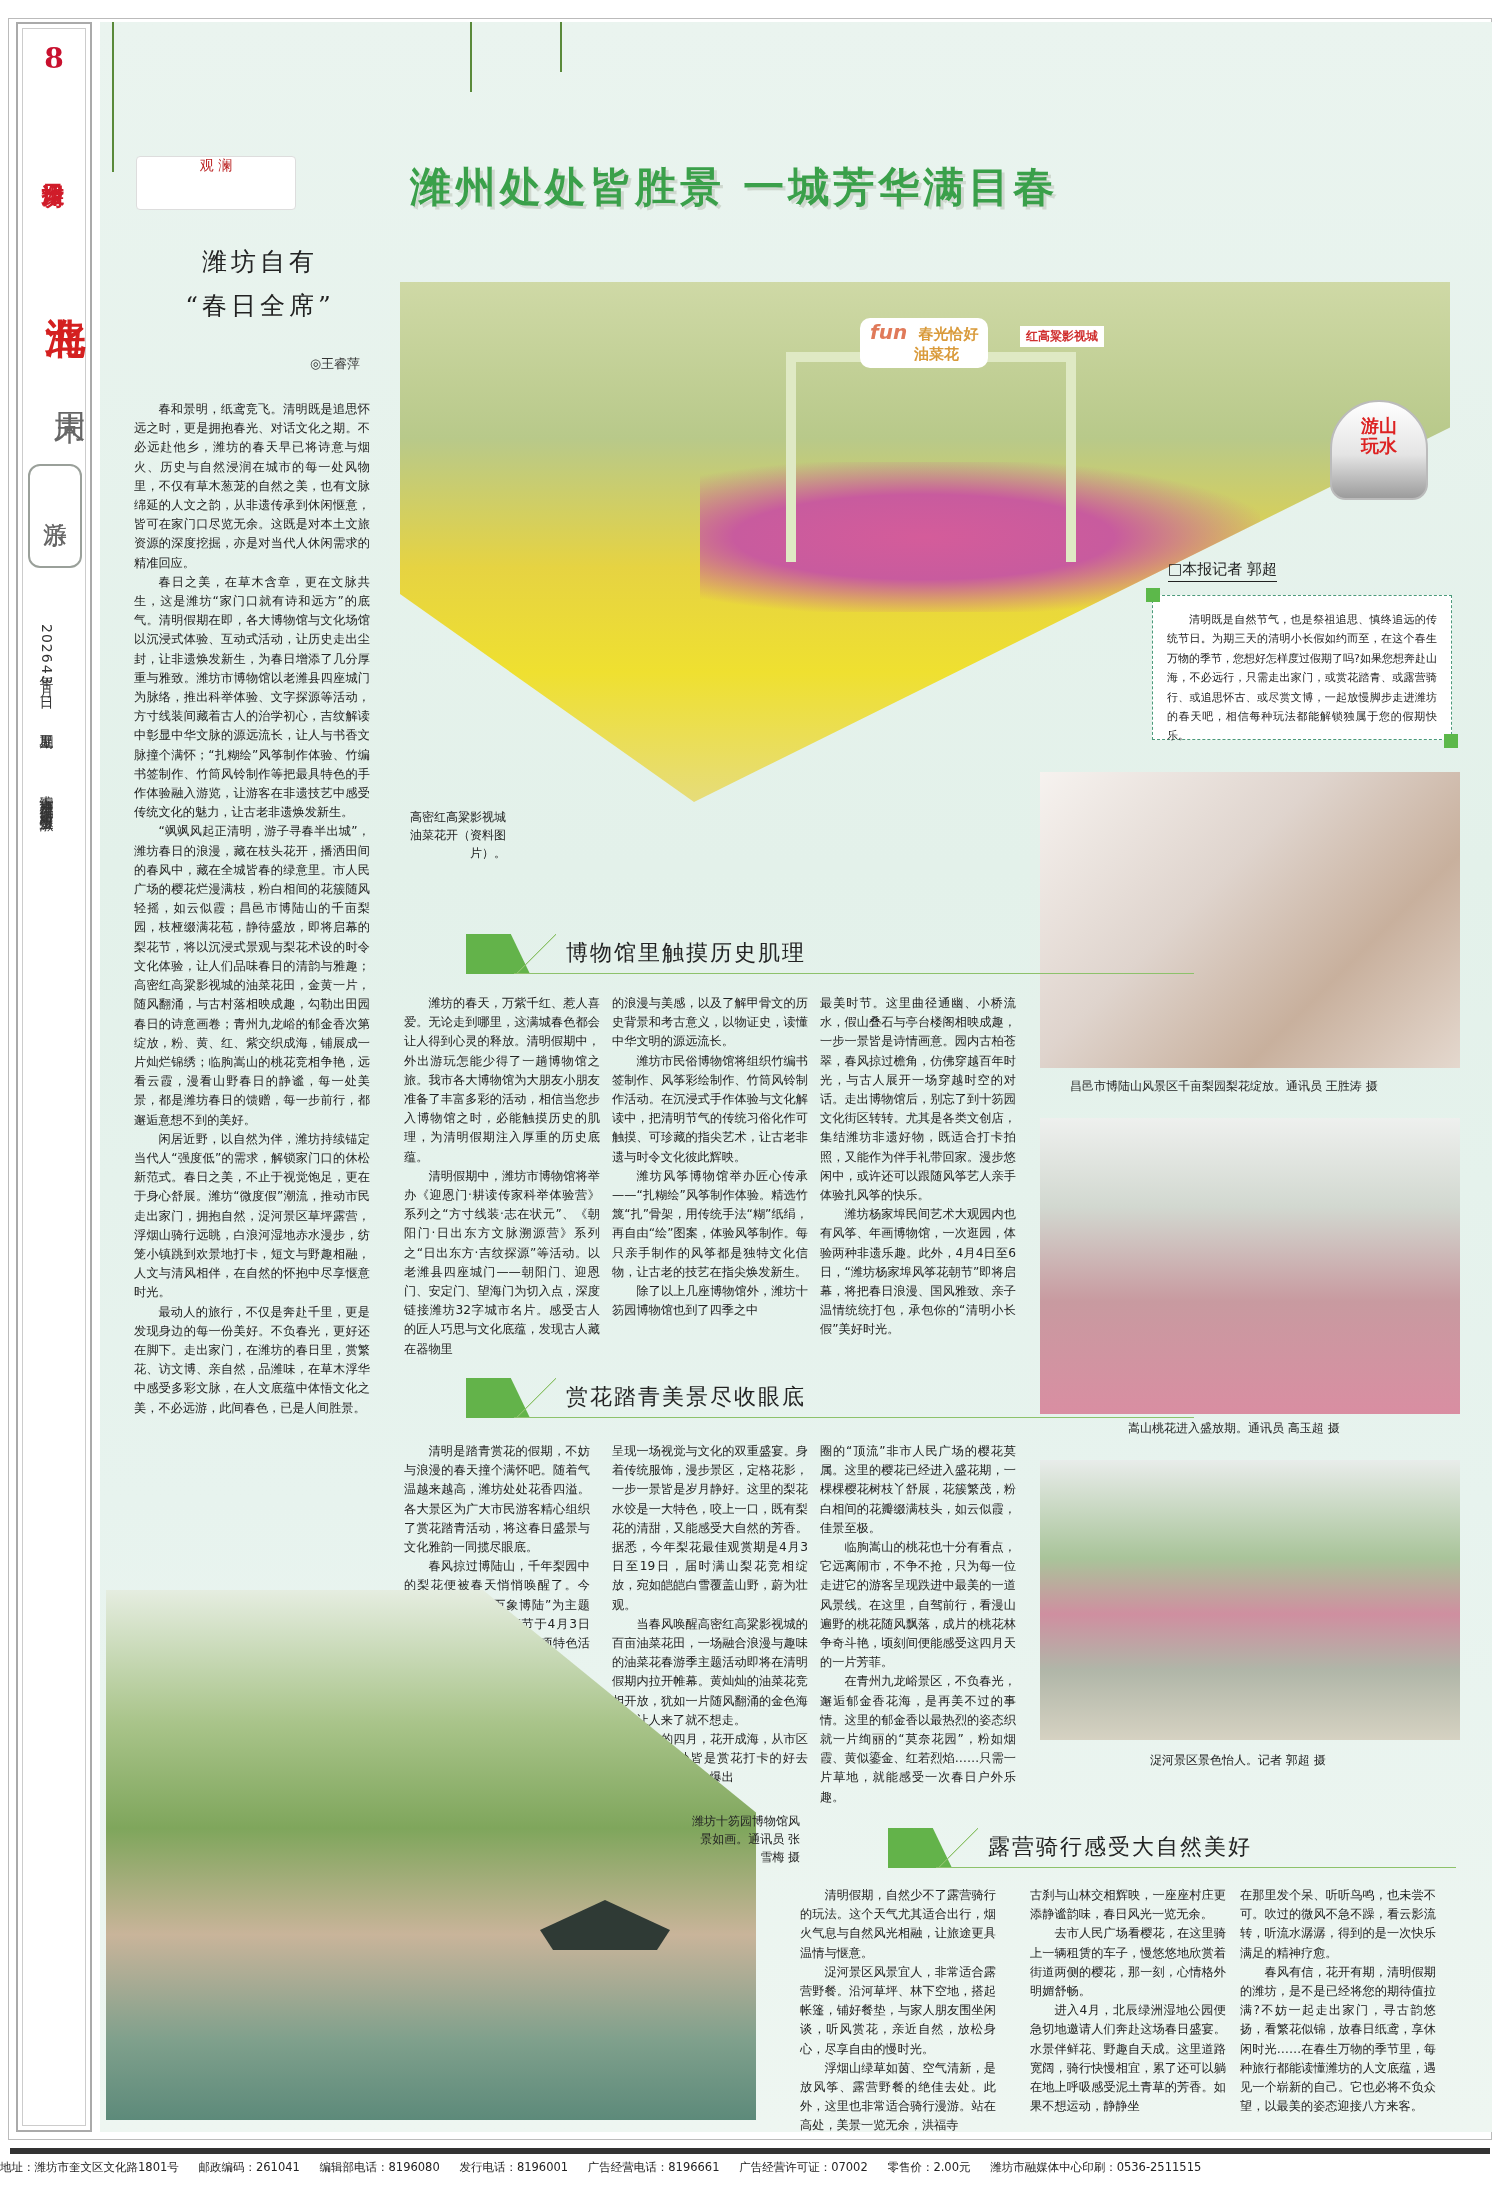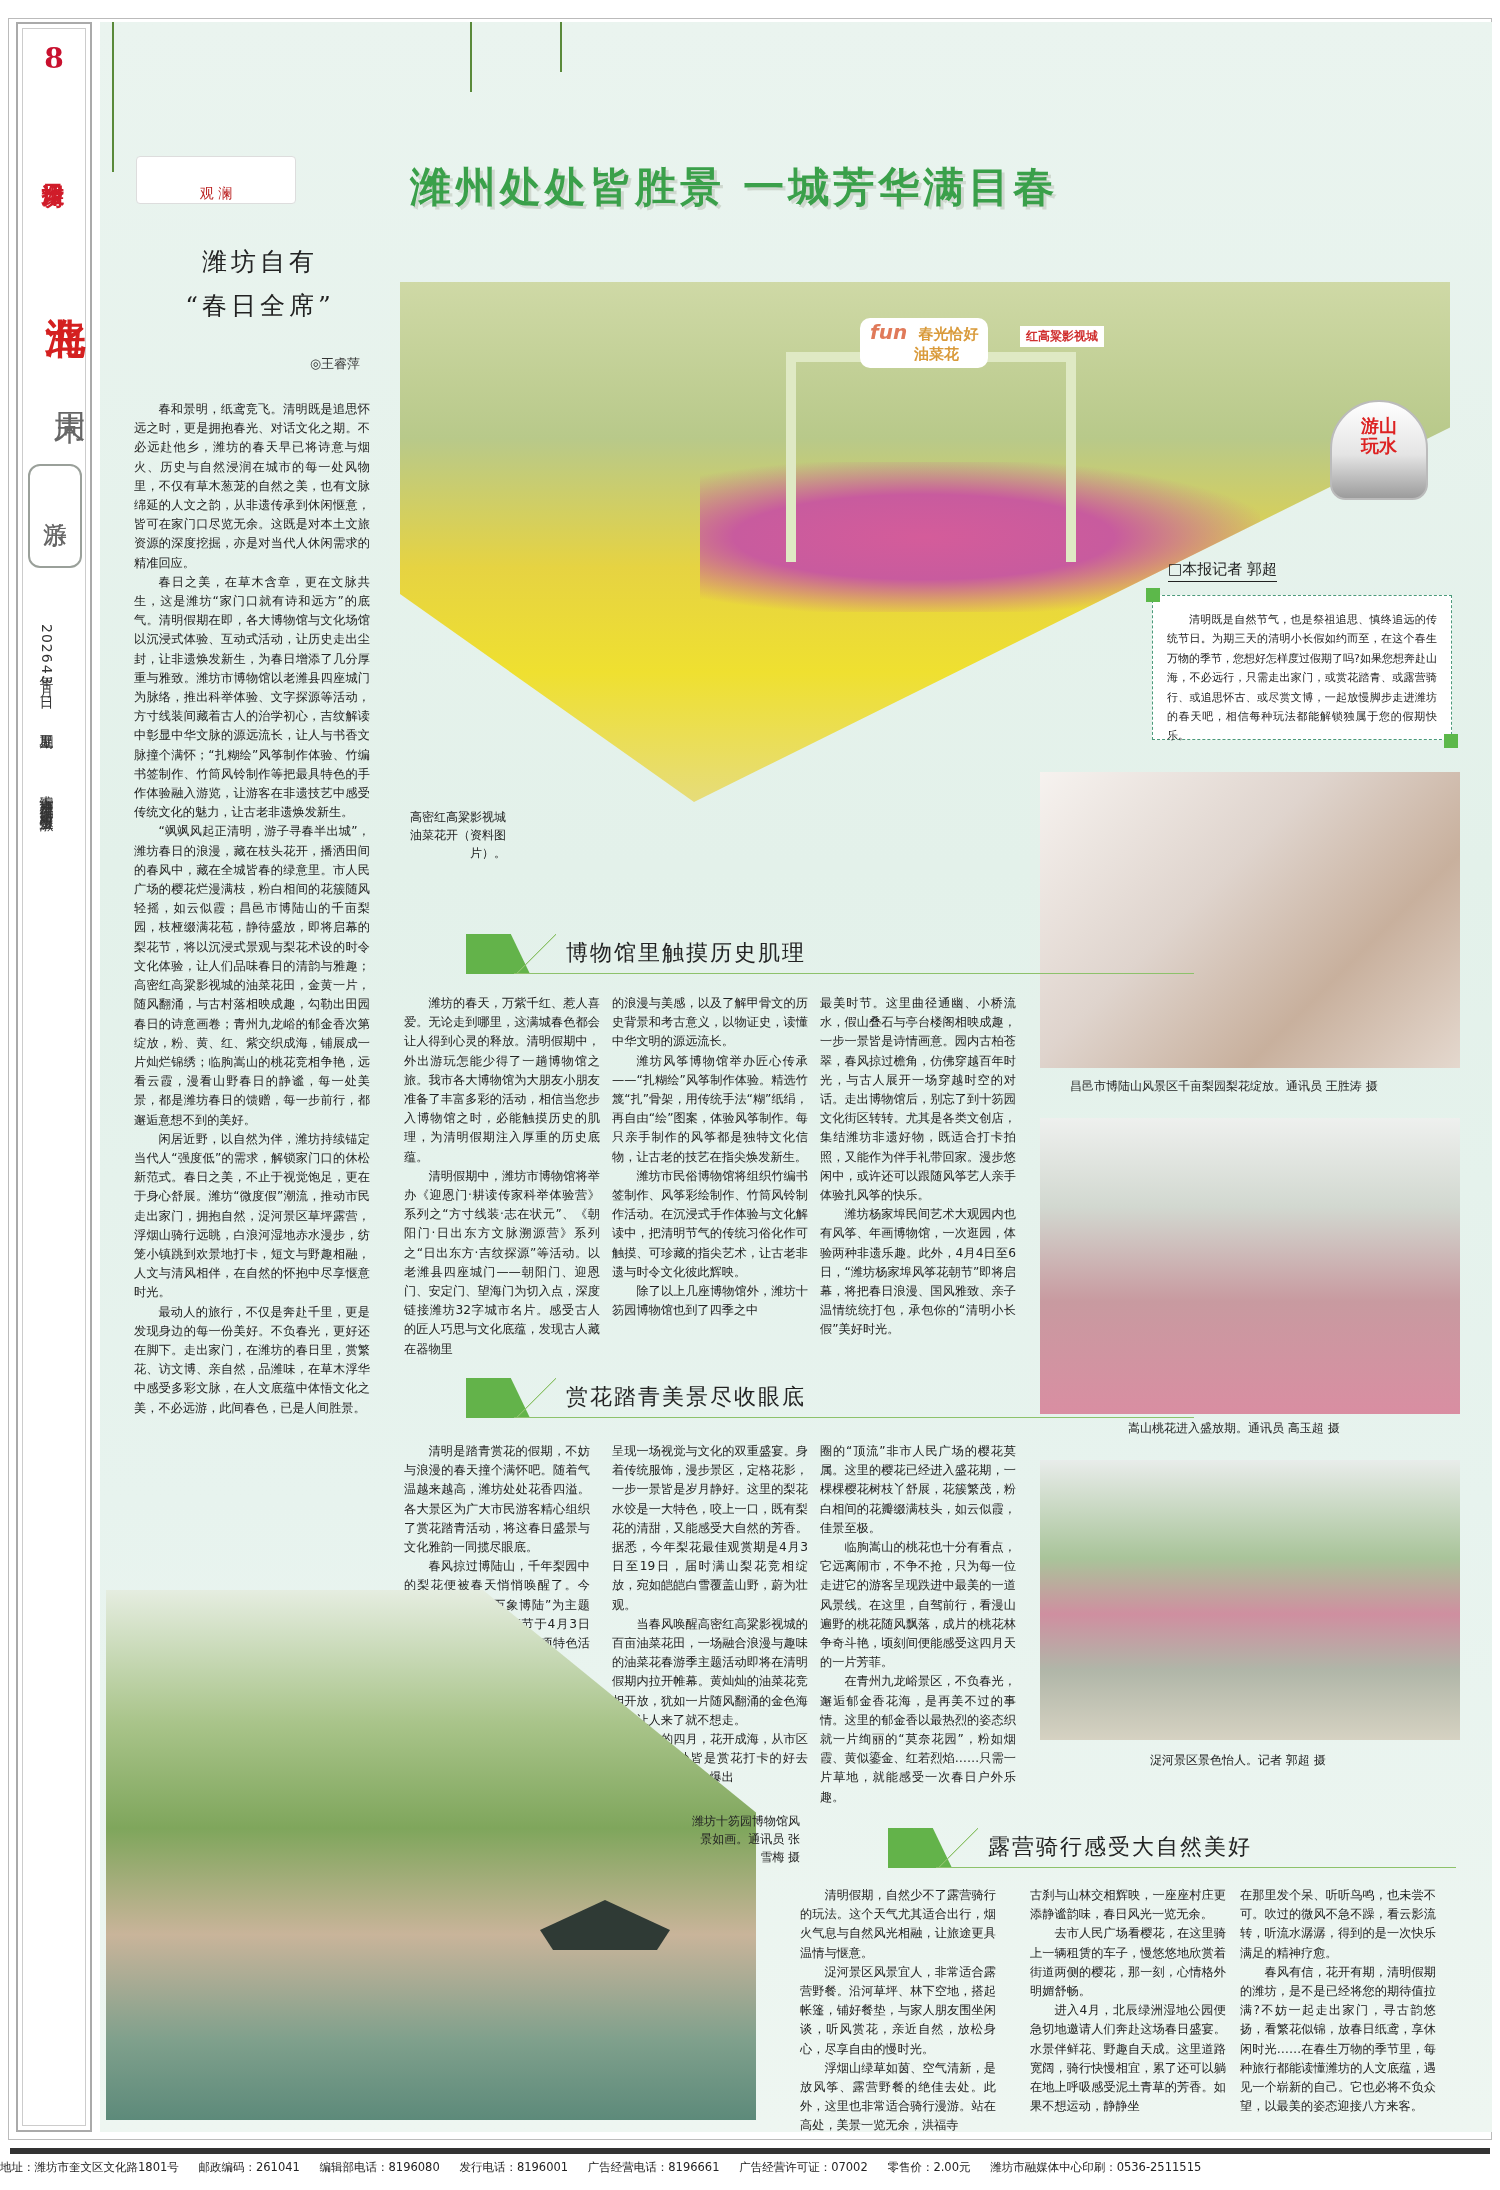--- a/index.html
+++ b/index.html
@@ -11,21 +11,21 @@
 .page-num{position:absolute;left:0;width:100%;top:18px;text-align:center;color:#c8102e;font-family:"DejaVu Serif",serif;font-size:28px;font-weight:bold}
 .paper-name{position:absolute;left:0;width:100%;top:82px;text-align:center;color:#d01c2a;font-family:"DejaVu Serif",serif;font-size:22px;line-height:28px;font-weight:bold;writing-mode:vertical-rl;display:flex;align-items:center;justify-content:center;height:120px}
 .beihai{position:absolute;left:0;width:100%;top:212px;text-align:center;color:#d42020;font-family:"DejaVu Serif",serif;font-size:40px;line-height:48px;font-weight:bold}
 .zhoumo{position:absolute;left:0;width:100%;top:318px;text-align:center;color:#666;font-family:"DejaVu Serif",serif;font-size:32px;line-height:40px}
 .leyou{position:absolute;left:10px;top:440px;width:54px;height:104px;border:2px solid #9aa09a;border-radius:12px;text-align:center;color:#666;font-size:24px;line-height:40px;padding-top:10px}
 .spine-date{position:absolute;left:20px;top:600px;writing-mode:vertical-rl;font-size:14px;color:#333;letter-spacing:1px}
 .spine-weekday{position:absolute;left:20px;top:700px;writing-mode:vertical-rl;font-size:14px;color:#333}
 .spine-credits{position:absolute;left:20px;top:760px;writing-mode:vertical-rl;font-size:14px;color:#333;line-height:18px}
 .bg-main{position:absolute;left:100px;top:22px;width:1392px;height:2110px;background:linear-gradient(180deg,#eaf4ef 0%,#e3f1ea 40%,#e7f3ee 70%,#eef6f1 100%)}
 .willow{position:absolute;top:22px;width:2px;background:#5a8a3a}
-.guanlan{position:absolute;left:136px;top:156px;width:160px;height:48px;background:#fff;border:1px solid #ddd;border-radius:4px;display:flex;align-items:flex-end;justify-content:center;gap:18px;color:#b22;font-size:14px}
+.guanlan{position:absolute;left:136px;top:156px;width:160px;height:54px;background:#fff;border:1px solid #ddd;border-radius:4px;display:flex;align-items:flex-start;justify-content:center;gap:18px;color:#b22;font-size:14px}
 .essay-title{position:absolute;left:160px;top:240px;width:200px;text-align:center;font-family:"DejaVu Serif",serif;font-size:25px;line-height:44px;color:#222;letter-spacing:4px}
 .essay-author{position:absolute;left:160px;top:355px;width:200px;text-align:right;font-size:13px;color:#333}
 .col-text{position:absolute;font-size:12.2px;line-height:19.2px;color:#222;text-align:justify;text-indent:2em}
 .col-text p{margin:0}
 .main-title{position:absolute;left:410px;top:160px;width:920px;font-family:"DejaVu Sans",sans-serif;font-weight:bold;font-size:41px;color:#3aa04a;letter-spacing:4px;text-shadow:3px 3px 0 #cfd8cf}
 .hero-photo{position:absolute;left:400px;top:282px;width:1050px;height:520px;overflow:hidden;clip-path:polygon(0 0,100% 0,100% 28%,28% 100%,0 60%)}
 .hero-photo .sky{position:absolute;inset:0;background:linear-gradient(180deg,#cfd9a6 0%,#b8c98a 30%,#e6d342 55%,#efe030 75%,#e6dc7a 100%)}
 .hero-photo .blossom{position:absolute;left:300px;top:180px;width:560px;height:150px;background:radial-gradient(ellipse at 40% 50%,#d45c9a 0%,#c85b9e 40%,rgba(200,90,150,0) 75%)}
 .hero-photo .frame{position:absolute;left:386px;top:70px;width:290px;height:210px;border:10px solid #dfe9c4;border-bottom:none}
 .hero-badge{position:absolute;left:460px;top:36px;background:#fff;border-radius:10px;padding:4px 10px;font-size:15px;font-weight:bold;color:#d99a3a;line-height:20px}
@@ -127,22 +127,22 @@
     <div class="slash"></div>
     <div class="line"></div>
     <div class="title">博物馆里触摸历史肌理</div>
   </div>
   <div class="col-text" style="left:404px;top:994px;width:196px">
     <p>潍坊的春天，万紫千红、惹人喜爱。无论走到哪里，这满城春色都会让人得到心灵的释放。清明假期中，外出游玩怎能少得了一趟博物馆之旅。我市各大博物馆为大朋友小朋友准备了丰富多彩的活动，相信当您步入博物馆之时，必能触摸历史的肌理，为清明假期注入厚重的历史底蕴。</p>
     <p>清明假期中，潍坊市博物馆将举办《迎恩门·耕读传家科举体验营》系列之“方寸线装·志在状元”、《朝阳门·日出东方文脉溯源营》系列之“日出东方·吉纹探源”等活动。以老潍县四座城门——朝阳门、迎恩门、安定门、望海门为切入点，深度链接潍坊32字城市名片。感受古人的匠人巧思与文化底蕴，发现古人藏在器物里</p>
   </div>
   <div class="col-text" style="left:612px;top:994px;width:196px">
     <p style="text-indent:0">的浪漫与美感，以及了解甲骨文的历史背景和考古意义，以物证史，读懂中华文明的源远流长。</p>
+    <p>潍坊市民俗博物馆将组织竹编书签制作、风筝彩绘制作、竹筒风铃制作活动。在沉浸式手作体验与文化解读中，把清明节气的传统习俗化作可触摸、可珍藏的指尖艺术，让古老非遗与时令文化彼此辉映。</p>
     <p>潍坊风筝博物馆举办匠心传承——“扎糊绘”风筝制作体验。精选竹篾“扎”骨架，用传统手法“糊”纸绢，再自由“绘”图案，体验风筝制作。每只亲手制作的风筝都是独特文化信物，让古老的技艺在指尖焕发新生。</p>
-    <p>潍坊市民俗博物馆将组织竹编书签制作、风筝彩绘制作、竹筒风铃制作活动。在沉浸式手作体验与文化解读中，把清明节气的传统习俗化作可触摸、可珍藏的指尖艺术，让古老非遗与时令文化彼此辉映。</p>
     <p>除了以上几座博物馆外，潍坊十笏园博物馆也到了四季之中</p>
   </div>
   <div class="col-text" style="left:820px;top:994px;width:196px">
     <p style="text-indent:0">最美时节。这里曲径通幽、小桥流水，假山叠石与亭台楼阁相映成趣，一步一景皆是诗情画意。园内古柏苍翠，春风掠过檐角，仿佛穿越百年时光，与古人展开一场穿越时空的对话。走出博物馆后，别忘了到十笏园文化街区转转。尤其是各类文创店，集结潍坊非遗好物，既适合打卡拍照，又能作为伴手礼带回家。漫步悠闲中，或许还可以跟随风筝艺人亲手体验扎风筝的快乐。</p>
     <p>潍坊杨家埠民间艺术大观园内也有风筝、年画博物馆，一次逛园，体验两种非遗乐趣。此外，4月4日至6日，“潍坊杨家埠风筝花朝节”即将启幕，将把春日浪漫、国风雅致、亲子温情统统打包，承包你的“清明小长假”美好时光。</p>
   </div>
 
   <div class="section-head" style="left:466px;top:1378px;width:740px">
     <div class="green-block"></div>
     <div class="slash"></div>

